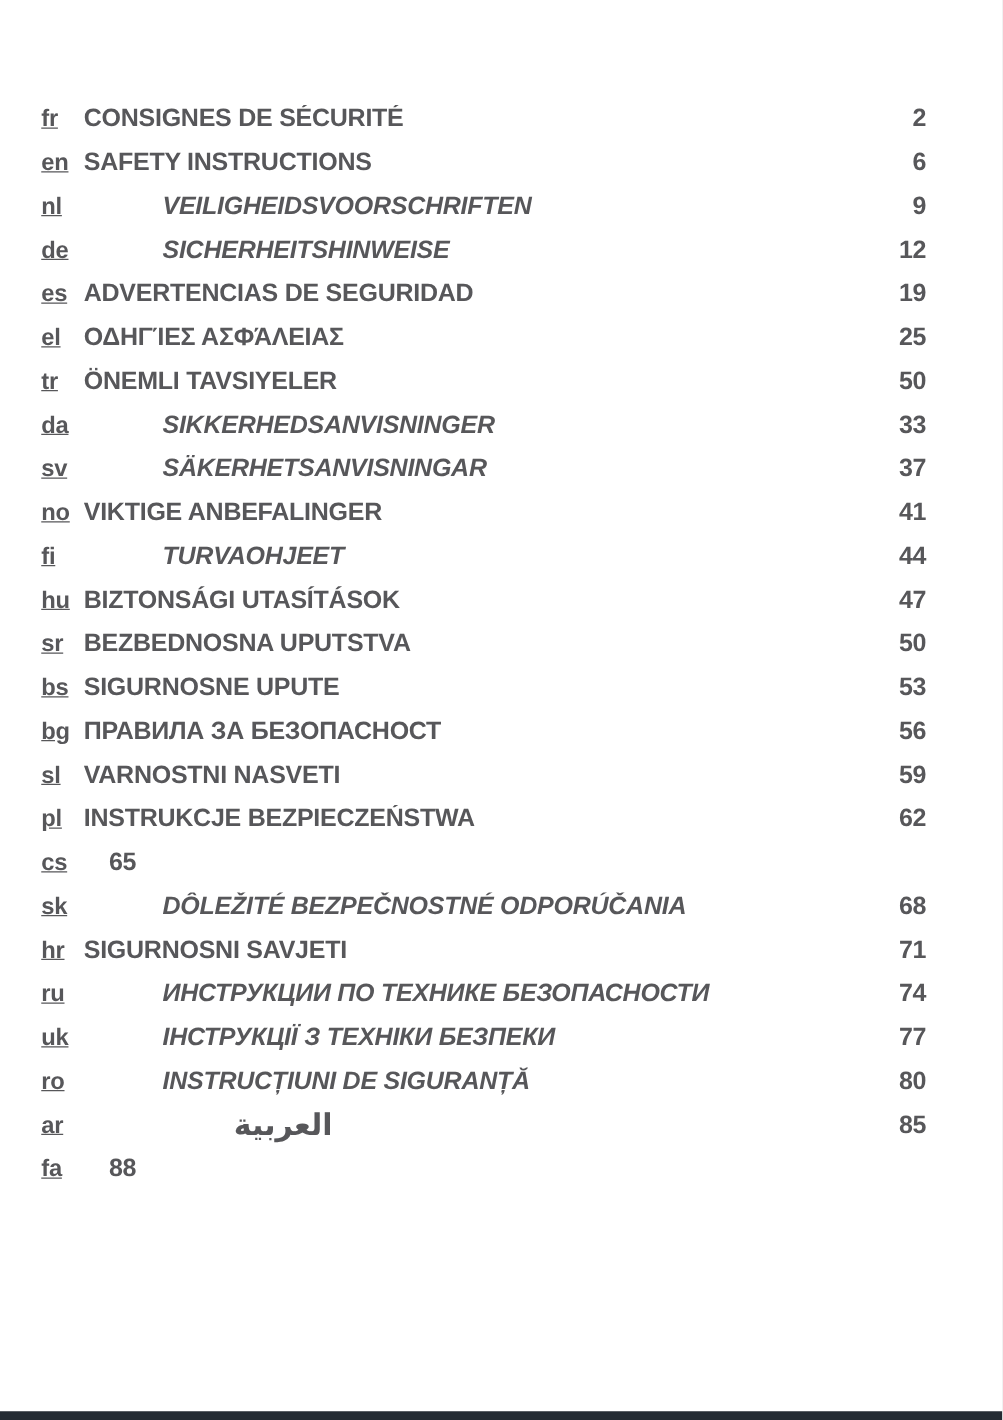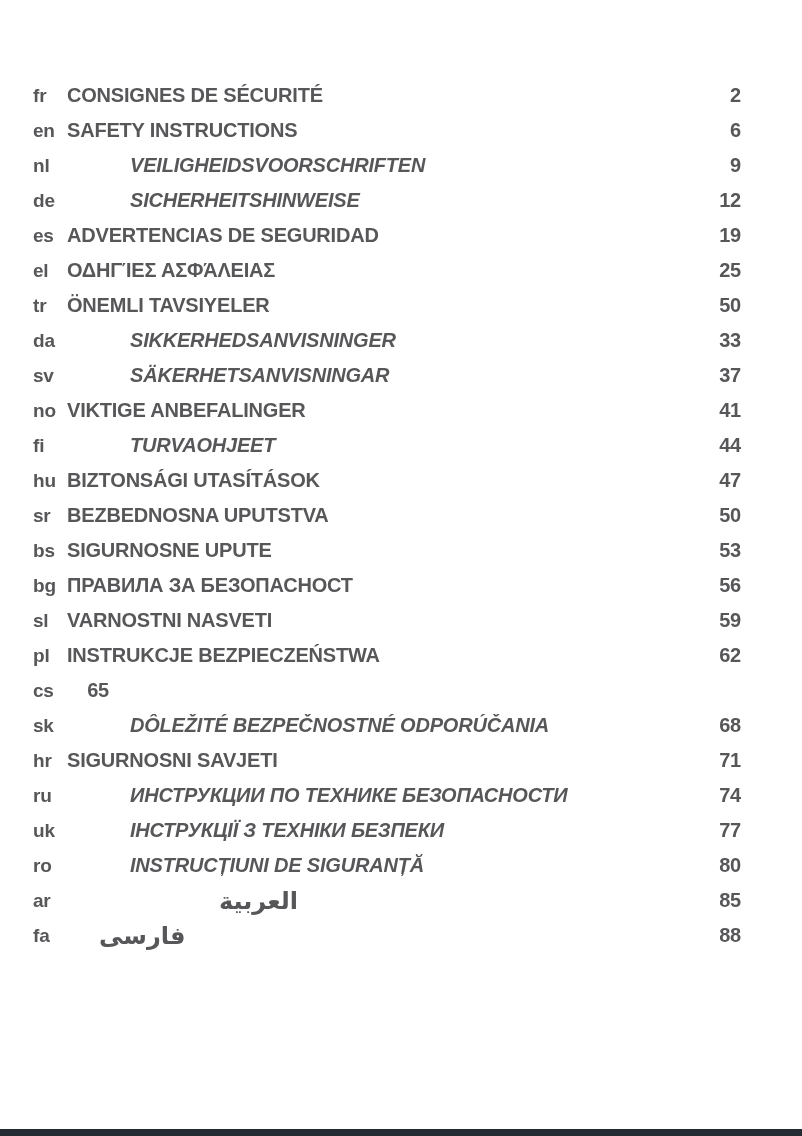--- a/index.html
+++ b/index.html
@@ -28,31 +28,31 @@
     height: 35px;
     font-weight: 700;
     font-size: 20px;
     letter-spacing: -0.2px;
     white-space: nowrap;
   }
   .lang-code {
     flex: none;
     width: 34px;
     font-size: 19px;
+    text-decoration: underline;
   }
   .section-title {
     flex: 1 1 auto;
     overflow: hidden;
   }
   .indent-1 .section-title { padding-left: 63px; font-style: italic; }
   .indent-2 .section-title { padding-left: 120px; }
   .script-arabic .section-title {
     font-size: 24px;
     line-height: 35px;
-    margin-left: 32px;
   }
   .page-num {
     flex: none;
     min-width: 42px;
     text-align: right;
     font-size: 20px;
   }
   .footer-bar {
     position: absolute;
     left: 0;
@@ -180,18 +180,17 @@
     <span class="section-title">INSTRUCȚIUNI DE SIGURANȚĂ</span>
     <span class="page-num">80</span>
   </div>
       <div class="toc-row indent-2 script-arabic">
     <span class="lang-code">ar</span>
     <span class="section-title">العربية</span>
     <span class="page-num">85</span>
   </div>
       <div class="toc-row indent-0 script-arabic">
     <span class="lang-code">fa</span>
-    <span class="section-title">فارسی</span>
     <span class="page-num">88</span>
   </div>
     </div>
   <div class="footer-bar" style="background: rgb(36, 43, 51);"></div>
 </div>
 
 </body></html>

